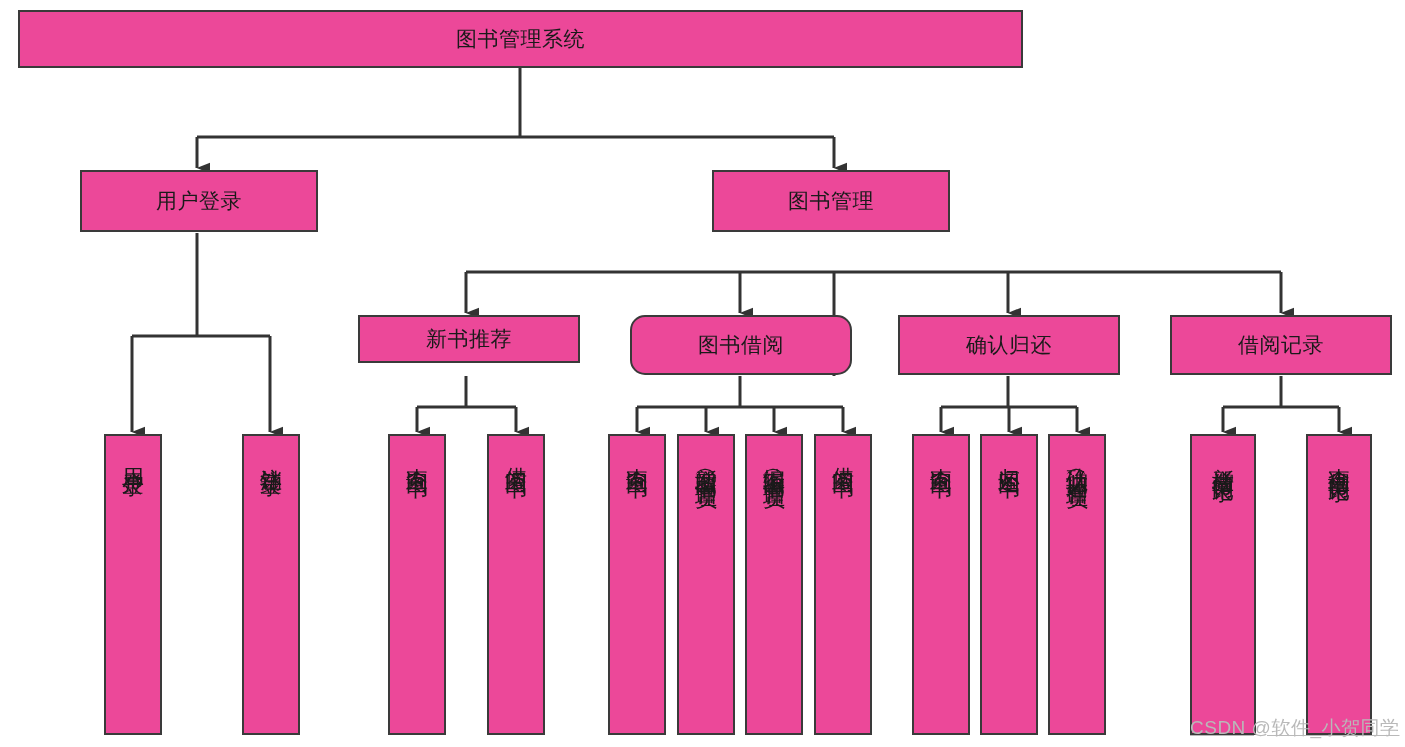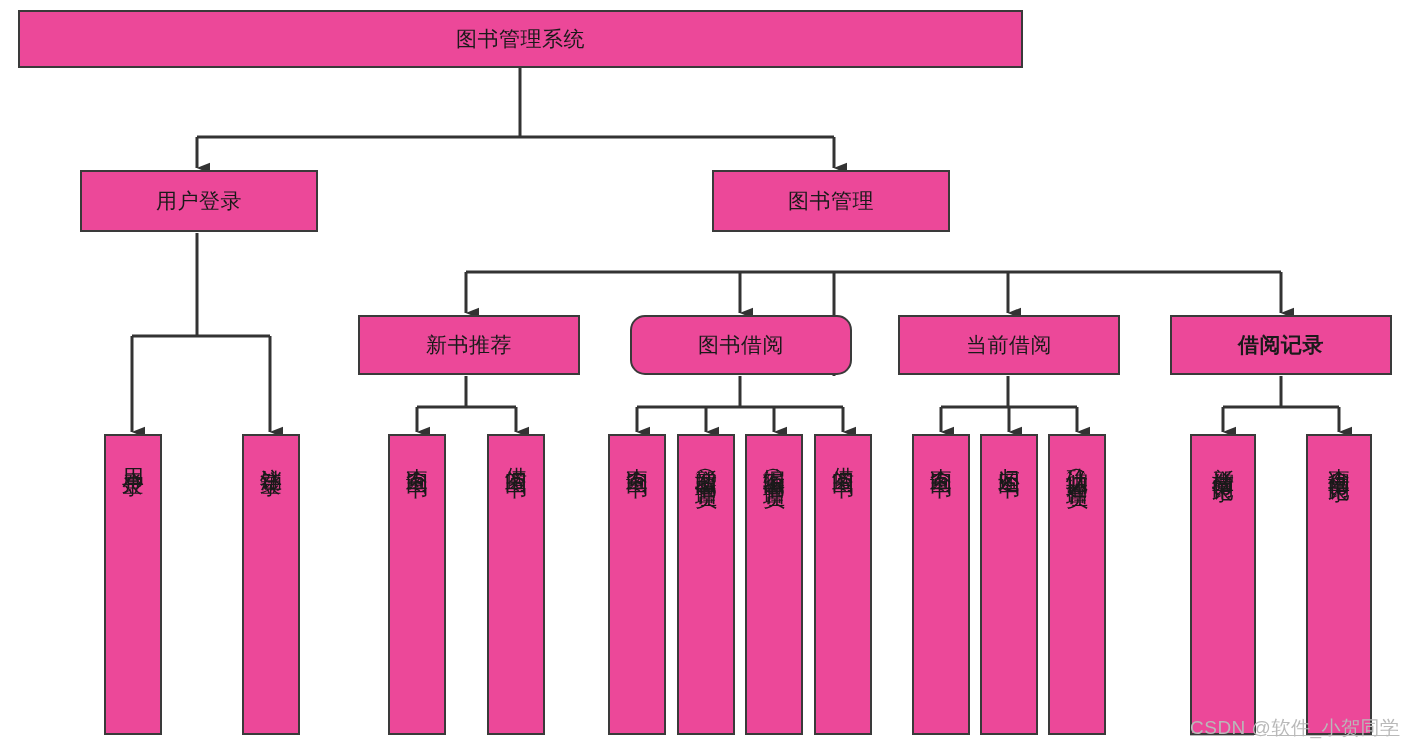--- a/index.html
+++ b/index.html
@@ -127,33 +127,33 @@
   </div>
 
   <div class="node horiz" style="left:80px; top:170px; width:238px; height:62px;">
     <span class="label">用户登录</span>
   </div>
 
   <div class="node horiz" style="left:712px; top:170px; width:238px; height:62px;">
     <span class="label">图书管理</span>
   </div>
 
-  <div class="node horiz" style="left:358px; top:315px; width:222px; height:60px;">
+  <div class="node horiz" style="left:358px; top:315px; width:222px; height:48px;">
     <span class="label">新书推荐</span>
   </div>
 
   <div class="node horiz" style="left:630px; top:315px; width:222px; height:60px;border-radius:15px;">
     <span class="label">图书借阅</span>
   </div>
 
   <div class="node horiz" style="left:898px; top:315px; width:222px; height:60px;">
-    <span class="label">当前借阅</span>
-  </div>
-
-  <div class="node horiz" style="left:1170px; top:315px; width:222px; height:60px;font-weight:bold;">
+    <span class="label">确认归还</span>
+  </div>
+
+  <div class="node horiz" style="left:1170px; top:315px; width:222px; height:60px;">
     <span class="label">借阅记录</span>
   </div>
 
   <div class="node vert" style="left:104px; top:434px; width:58px; height:301px;">
     <span class="label">用户登录</span>
   </div>
 
   <div class="node vert" style="left:242px; top:434px; width:58px; height:301px;">
     <span class="label">注销登录</span>
   </div>

